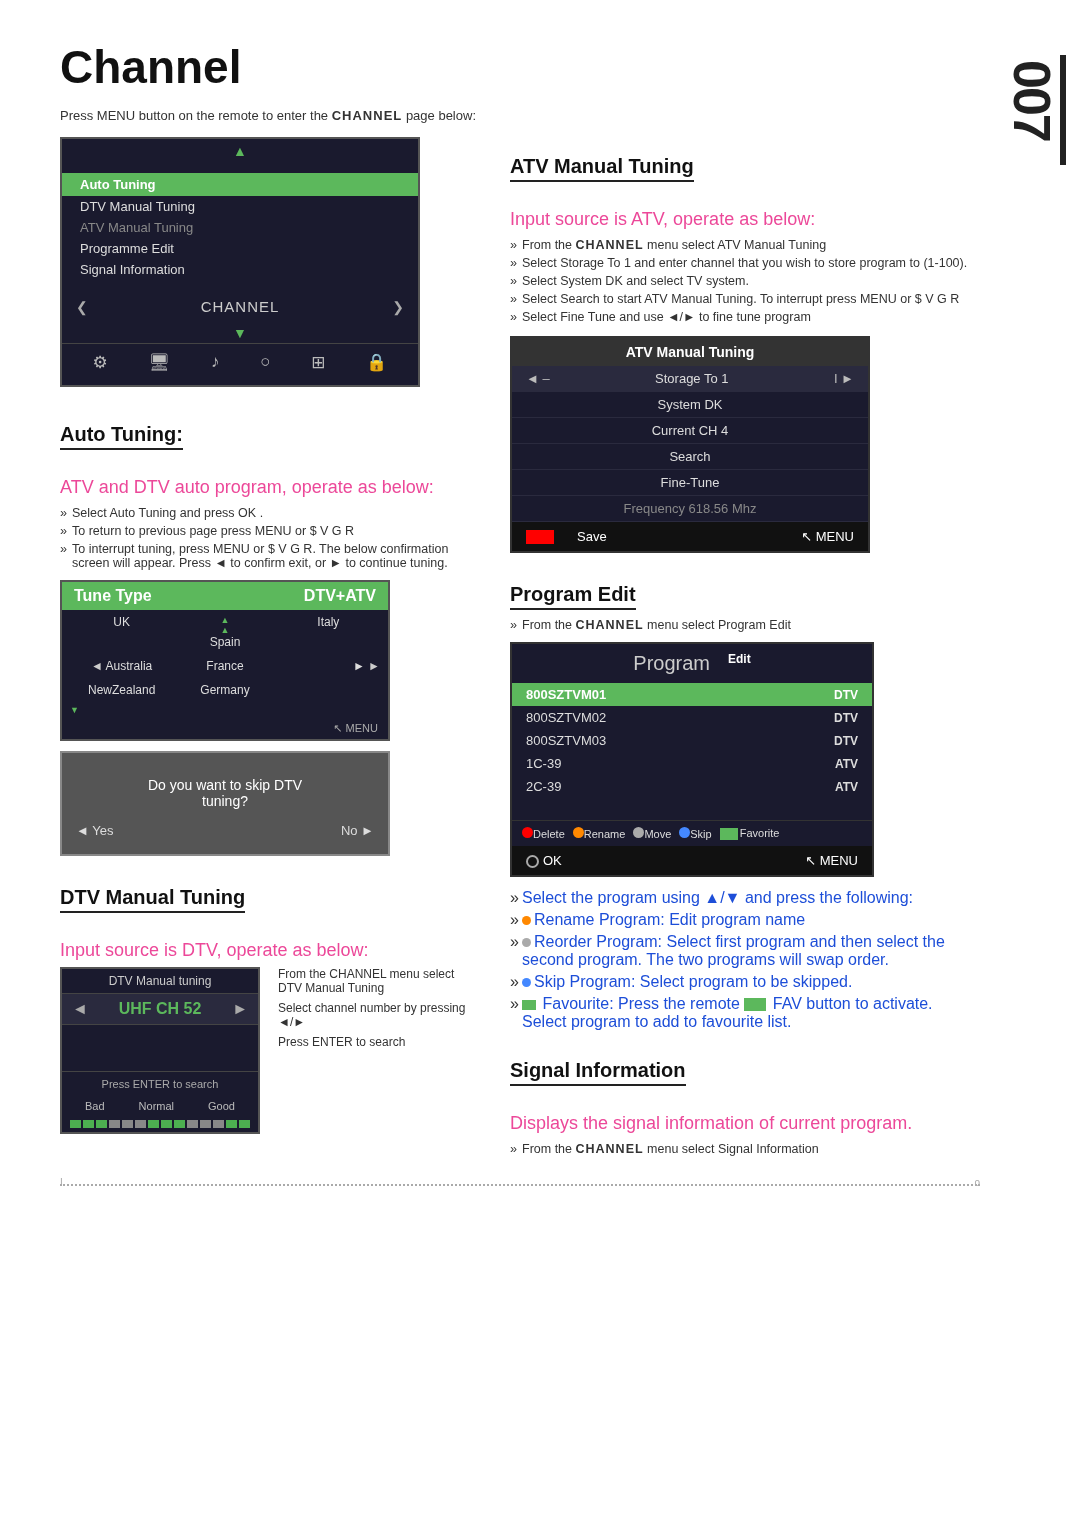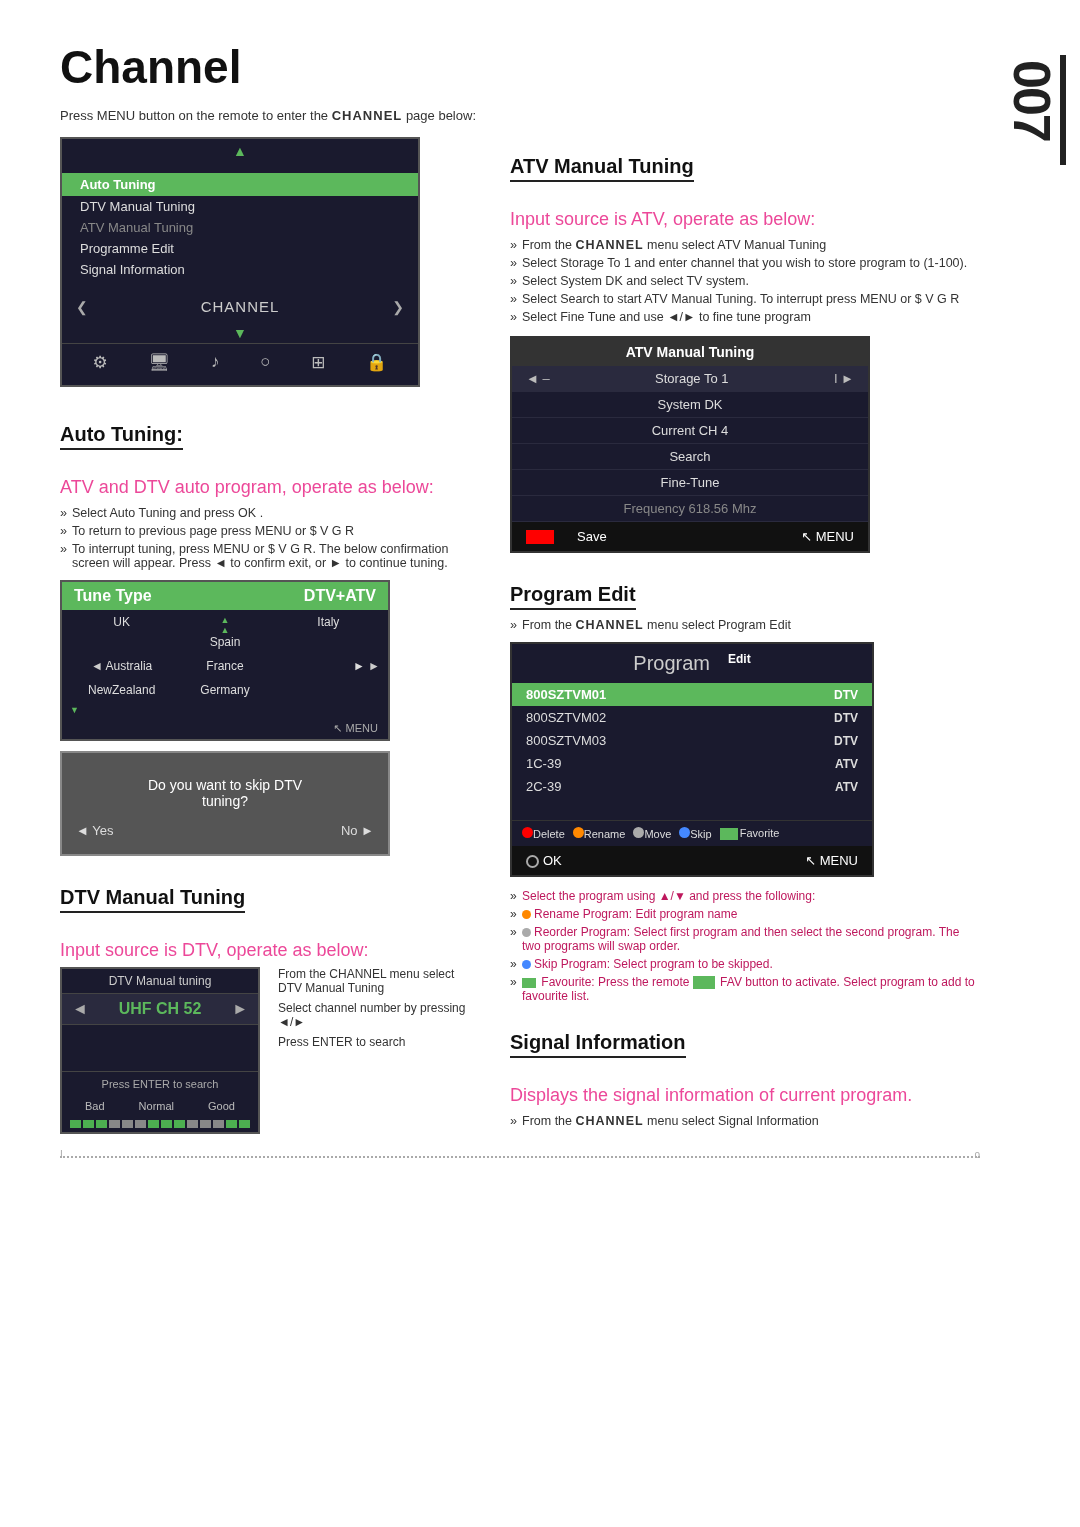--- a/index.html
+++ b/index.html
@@ -421,22 +421,22 @@
       margin-right: 4px;
       vertical-align: middle;
     }
 
     .sub-desc-list {
       list-style: none;
       padding: 0;
       margin: 4px 0 8px 0;
     }
     .sub-desc-list li {
-      font-size: 12px;
-      color: #be185d;
+      font-size: 16px;
+      color: #1d4ed8;
       padding: 2px 0 2px 12px;
       position: relative;
     }
     .sub-desc-list li::before {
       content: '»';
       position: absolute;
       left: 0;
       color: #333;
     }
 

